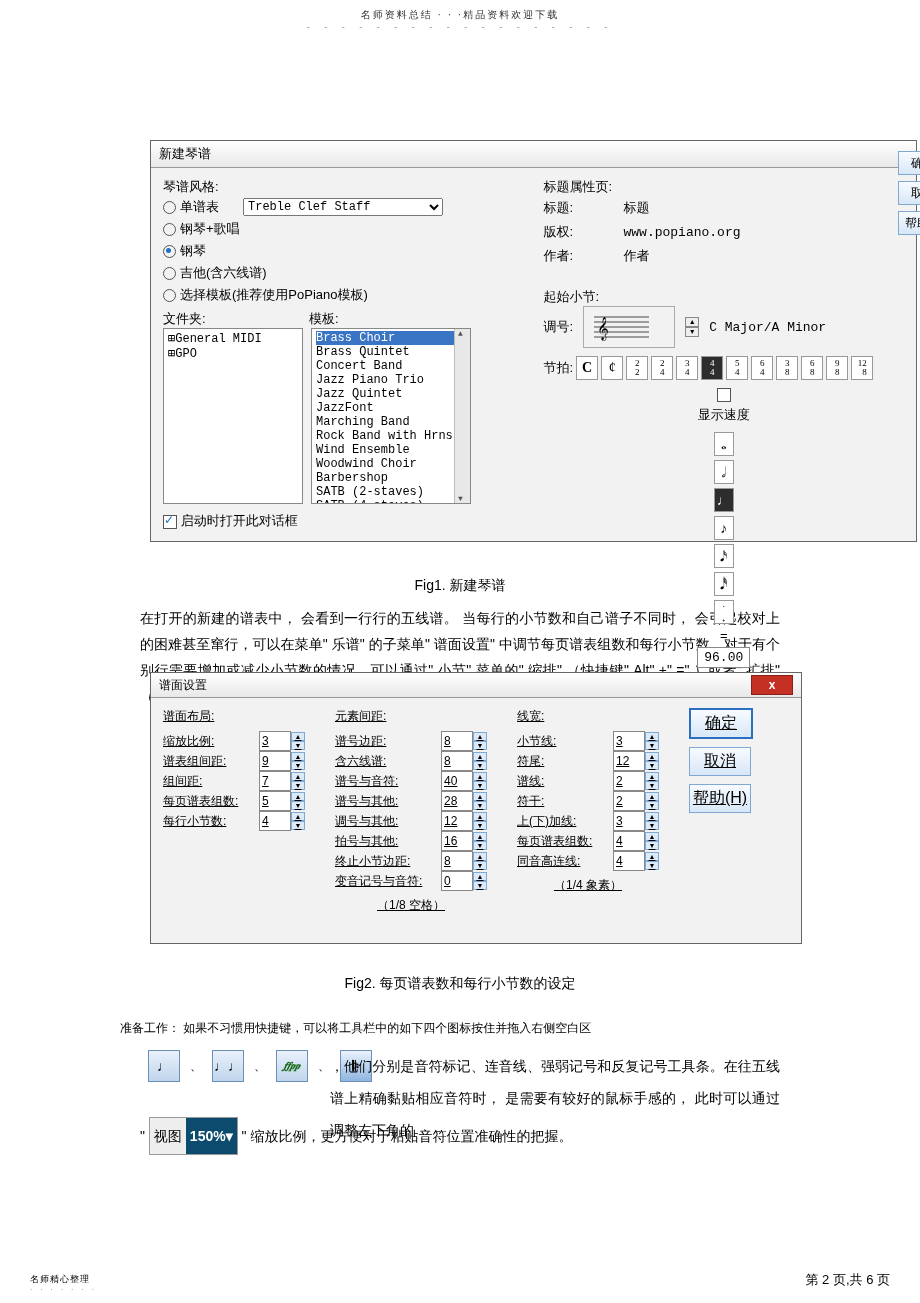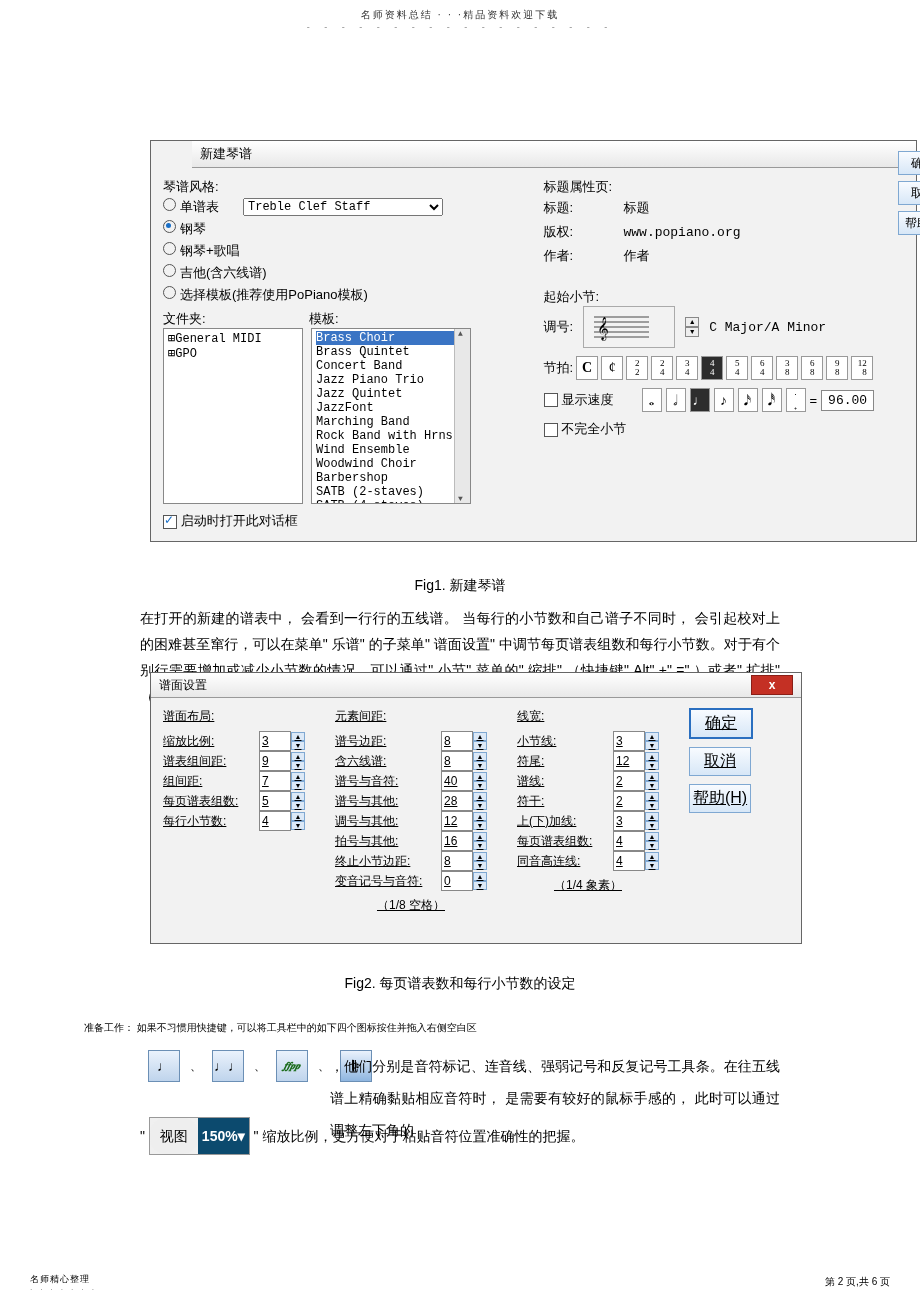--- a/index.html
+++ b/index.html
@@ -12,25 +12,25 @@
     height: 1303px;
     position: relative;
   }
   .header-dots { text-align:center; padding-top:8px; font-size:10px; color:#333; letter-spacing:2px;}
   .header-line { text-align:center; font-size:9px; letter-spacing:6px; color:#888;}
 
   .dlg1 {
     position:absolute; top:140px; left:150px; width:765px; height:400px;
     border:1px solid #666; background:#f2f2f2; font-size:13px;
   }
-  .dlg-title { background:linear-gradient(#fff,#e8e8e8); border-bottom:1px solid #999; padding:4px 8px; font-size:13px;margin-left:41px;}
+  .dlg-title { background:linear-gradient(#fff,#e8e8e8); border-bottom:1px solid #999; padding:4px 8px; font-size:13px;}
   .dlg1-body { display:flex; padding:10px 12px 0 12px; gap:20px; height:350px;}
   .col { flex:1; }
 
-  .radio { display:flex; gap:4px; padding:2px 0;}
+  .radio { display:flex; align-items:center; gap:4px; padding:2px 0;}
   .radio-dot { width:11px;height:11px;border:1px solid #555;border-radius:50%;display:inline-block;position:relative;}
   .radio-dot.sel::after{content:"";position:absolute;top:2px;left:2px;width:5px;height:5px;border-radius:50%;background:#1a6fc7;}
 
   select.combo { width:200px; font-family:"Courier New",monospace; font-size:12px; }
 
   .filebox, .tmplbox { background:#fff; border:1px solid #888; font-family:"Courier New",monospace; font-size:12px;
     padding:2px 4px; height:170px; overflow:hidden;}
   .filebox{width:130px; display:inline-block; vertical-align:top;}
   .tmplbox{width:150px; display:inline-block; vertical-align:top; position:relative;}
   .tmplbox .sel { background:#3a74c4; color:#fff;}
@@ -47,21 +47,21 @@
   .key-row{display:flex;align-items:center;gap:10px;}
   .key-img{border:1px solid #aaa;width:90px;height:40px;display:flex;flex-direction:column;justify-content:space-around;align-items:center;font-size:8px;}
   .upd{width:14px;display:flex;flex-direction:column;}
   .upd span{border:1px solid #888;background:#eee;font-size:7px;text-align:center;line-height:8px;}
 
   .ts-row{display:flex;align-items:center;gap:3px;margin-top:8px;text-align:right;}
   .ts-item{border:1px solid #999;width:20px;height:22px;display:flex;align-items:center;justify-content:center;
     font-family:serif;font-size:14px;background:#fff;}
   .ts-item.sel{background:#2d2d2d;color:#fff;}
 
-  .tempo-row{display:flex;align-items:center;gap:4px;margin-top:8px;}
+  .tempo-row{display:flex;align-items:center;gap:4px;margin-top:8px;flex-direction:column;}
   .note-icon{border:1px solid #999;width:18px;height:22px;display:flex;align-items:center;justify-content:center;font-size:14px;background:#fff;}
   .note-icon.sel{background:#2d2d2d;color:#fff;}
 
   .btn-side{position:absolute;right:-20px;width:36px;border:1px solid #7fa8d2;background:linear-gradient(#f8fbff,#d7e7f7);height:22px;text-align:center;line-height:22px;font-size:12px;}
 
   .cap{ text-align:center; margin-top:545px; font-size:14px;}
   .para{ margin:10px 140px 0 140px; font-size:14px; line-height:26px; text-align:justify;}
 
   .dlg2{ position:absolute; top:672px; left:150px; width:650px; height:270px; border:1px solid #666; background:#f2f2f2;}
   .dlg2-title{display:flex;justify-content:space-between;align-items:center;background:linear-gradient(#fff,#e8e8e8);border-bottom:1px solid #999;padding:2px 8px;}
@@ -71,34 +71,34 @@
   .fld{display:flex;align-items:center;gap:6px;}
   .fld .lb{width:100px;}
   .spin{display:flex;align-items:center;}
   .spin input{width:26px;border:1px solid #888;text-align:left;padding-left:2px;font-size:12px;height:16px;}
   .spin .ud{width:14px;display:flex;flex-direction:column;}
   .spin .ud span{border:1px solid #7fa8d2;background:#dce9f7;font-size:7px;text-align:center;line-height:7px;}
   .btn2{border:1px solid #7fa8d2;background:linear-gradient(#f8fbff,#d7e7f7);width:60px;text-align:center;padding:3px 0;font-size:16px;}
   .btn2.def{border:2px solid #2a6fc0;}
 
   .cap2{position:absolute;top:975px;width:920px;text-align:center;font-size:14px;}
-  .para2{position:absolute;top:1015px;margin:0 84px;font-size:10px;line-height:26px;text-align:justify;width:640px;}
+  .para2{position:absolute;top:1015px;margin:0 120px;font-size:12px;line-height:26px;text-align:justify;width:640px;}
 
   .tb-icons{position:absolute;top:1050px;left:148px;display:flex;gap:10px;align-items:center;}
   .tbi{width:30px;height:30px;border:1px solid #6b8fb5;background:linear-gradient(#eaf2fc,#bfd4ec);display:flex;align-items:center;justify-content:center;font-size:14px;font-weight:bold;}
 
   .para3{position:absolute;top:1050px;left:330px;right:140px;font-size:14px;line-height:32px;text-align:justify;}
   .para4{position:absolute;top:1117px;left:140px;right:140px;font-size:14px;line-height:32px;}
   .zoom-img{display:inline-flex;align-items:center;border:1px solid #999;background:#f0f0f0;padding:0;}
-  .zoom-img .vw{padding:2px 10px;background:#eee;border-radius:15px;}
+  .zoom-img .vw{padding:2px 4px;background:#eee;border-radius:15px;}
   .zoom-img .pct{background:#0c4a6e;color:#fff;padding:2px 4px;font-weight:bold;}
 
   .footer-l{position:absolute;bottom:10px;left:30px;font-size:9px;letter-spacing:1px;}
   .footer-l .dots{font-size:7px;letter-spacing:3px;color:#888;}
-  .footer-r{position:absolute;bottom:14px;right:30px;font-size:10px;}
+  .footer-r{position:absolute;bottom:14px;right:30px;font-size:13px;}
 
   .mono{font-family:"Courier New",monospace;}
 </style>
 </head>
 <body>
 
 <div class="header-dots">名师资料总结 · · ·精品资料欢迎下载</div>
 <div class="header-line">- - - - - - - - - - - - - - - - - -</div>
 
 <div class="dlg1">
@@ -107,26 +107,26 @@
     <div class="col">
       <div>琴谱风格:</div>
       <div class="radio">
         <span class="radio-dot"></span>
         <span>单谱表</span>
         <select class="combo" style="margin-left:20px">
           <option>Treble Clef Staff</option>
         </select>
       </div>
       <div class="radio">
+        <span class="radio-dot"></span>
+        <span>钢琴+歌唱</span>
+      </div>
+      <div class="radio">
         <span class="radio-dot sel"></span>
         <span>钢琴</span>
-      </div>
-      <div class="radio">
-        <span class="radio-dot"></span>
-        <span>钢琴+歌唱</span>
       </div>
       <div class="radio">
         <span class="radio-dot"></span>
         <span>吉他(含六线谱)</span>
       </div>
       <div class="radio">
         <span class="radio-dot"></span>
         <span>选择模板(推荐使用PoPiano模板)</span>
       </div>
       <div style="display:flex;gap:8px;margin-top:4px">

